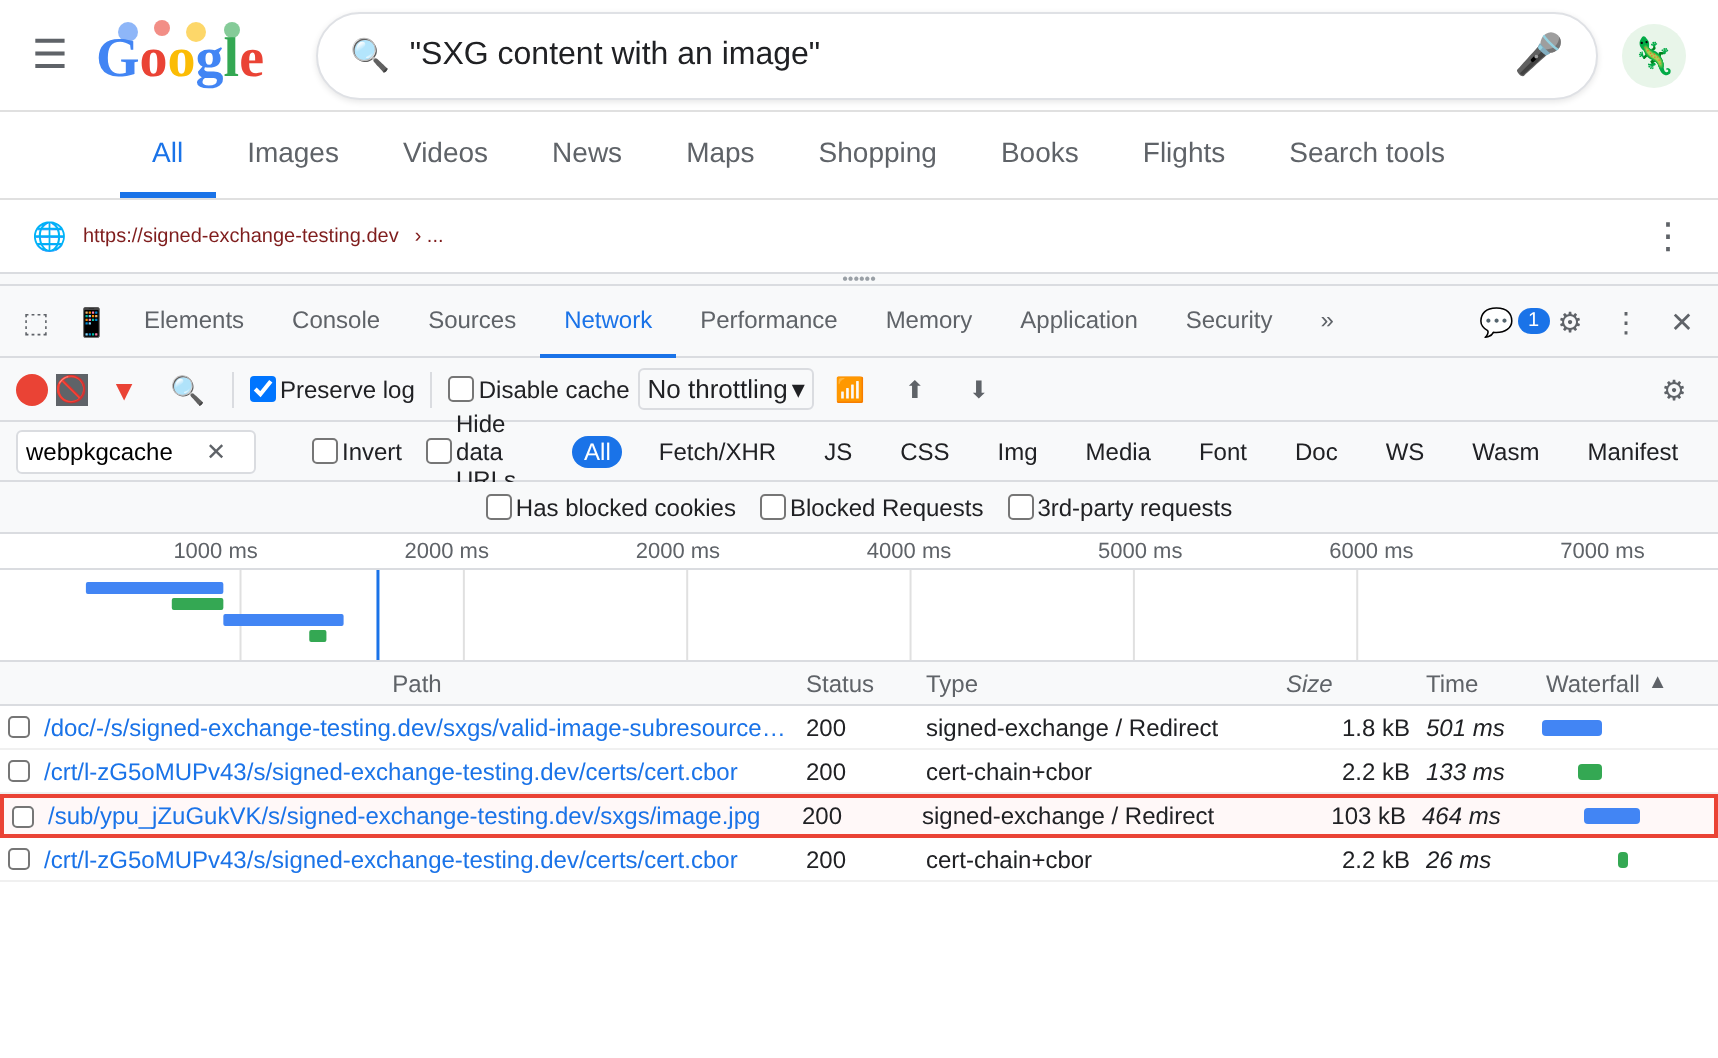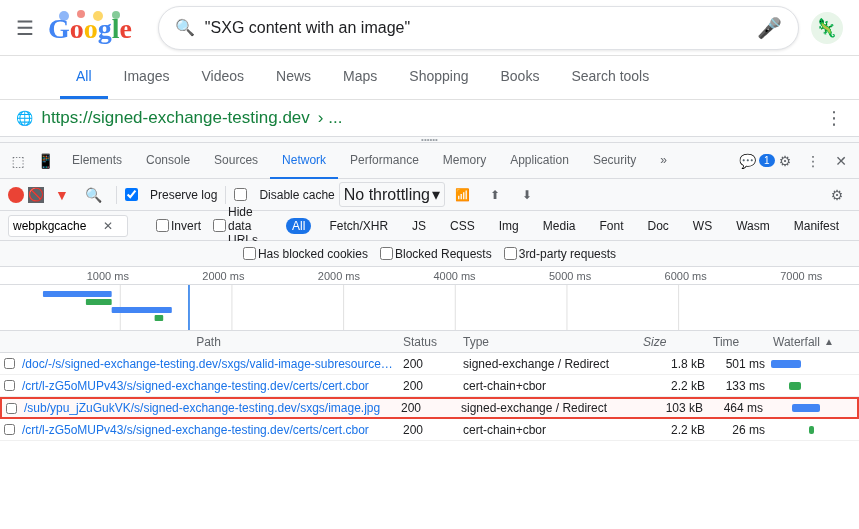--- a/index.html
+++ b/index.html
@@ -51,21 +51,21 @@
       text-decoration: none; white-space: nowrap;
     }
     .nav-tab.active { color: #1a73e8; border-bottom: 3px solid #1a73e8; }
 
     
     .url-bar {
       display: flex; align-items: center; padding: 6px 16px; gap: 8px;
       background: #fff; height: 36px;
     }
     .url-globe { color: #5f6368; font-size: 14px; }
-    .url-text { font-size: 17px; color: #15803d; }
+    .url-text { font-size: 10px; color: #7f1d1d; }
     .url-more { margin-left: auto; color: #5f6368; font-size: 18px; }
 
     
     .devtools {
       background: #f8f9fa; border-top: 1px solid #dadce0;
       display: flex; flex-direction: column;
       height: calc(529px - 56px - 44px - 36px - 8px);
     }
 
     
@@ -94,25 +94,25 @@
       background: #f8f9fa; border-bottom: 1px solid #dadce0; height: 32px;
       padding: 0 8px;
     }
     .nt-circle {
       width: 16px; height: 16px; border-radius: 50%;
       display: flex; align-items: center; justify-content: center;
       cursor: pointer; flex-shrink: 0;
     }
     .nt-red { background: #ea4335; }
     .nt-gray { background: #9aa0a6; }
-    .nt-checkbox { display: flex; align-items: center; gap: 12px; font-size: 12px; color: #202124; cursor: pointer; }
+    .nt-checkbox { display: flex; align-items: center; gap: 2px; font-size: 12px; color: #202124; cursor: pointer; }
     .nt-checkbox input { cursor: pointer; }
     .nt-separator { width: 1px; height: 18px; background: #dadce0; margin: 0 4px; }
     .nt-dropdown {
-      display: flex; align-items: center; gap: 2px; font-size: 16px; color: #202124;
+      display: flex; align-items: center; gap: 2px; font-size: 13px; color: #202124;
       cursor: pointer; padding: 2px 4px; border: 1px solid #dadce0; border-radius: 3px;
     }
 
     
     .filter-bar {
       display: flex; align-items: center; gap: 12px;
       background: #f8f9fa; border-bottom: 1px solid #dadce0; height: 30px;
       padding: 0 8px;
     }
     .filter-input-container {
@@ -170,21 +170,21 @@
       border-bottom: 1px solid #f0f0f0; height: 22px; font-size: 12px;
       cursor: pointer;
     }
     .table-row.highlighted { background: #fff0f0; border: 2px solid #ea4335; }
 
     .td-checkbox { width: 18px; display: flex; align-items: center; justify-content: center; flex-shrink: 0; }
     .td-path { flex: 1; padding: 0 4px; overflow: hidden; text-overflow: ellipsis; white-space: nowrap; color: #1a73e8; }
     .td-status { width: 60px; padding: 0 4px; flex-shrink: 0; color: #202124; }
     .td-type { width: 180px; padding: 0 4px; flex-shrink: 0; color: #202124; overflow: hidden; text-overflow: ellipsis; white-space: nowrap; }
     .td-size { width: 70px; padding: 0 4px; flex-shrink: 0; color: #202124; text-align: right; }
-    .td-time { width: 60px; padding: 0 4px; flex-shrink: 0; color: #202124; text-align: right; }
+    .td-time { width: 60px; padding: 0 4px; flex-shrink: 0; color: #202124; text-align: left; font-style: italic; }
     .td-waterfall { width: 90px; padding: 0 4px; flex-shrink: 0; position: relative; height: 100%; }
 
     .waterfall-bar {
       position: absolute; top: 50%; transform: translateY(-50%);
       height: 8px; border-radius: 2px;
     }
 
     
     .drag-handle {
       height: 6px; background: #f8f9fa; border-top: 1px solid #dadce0;
@@ -234,20 +234,21 @@
 </div>
 
 <div class="nav-tabs">
   <a class="nav-tab active">All</a>
   <a class="nav-tab">Images</a>
   <a class="nav-tab">Videos</a>
   <a class="nav-tab">News</a>
   <a class="nav-tab">Maps</a>
   <a class="nav-tab">Shopping</a>
   <a class="nav-tab">Books</a>
+  <a class="nav-tab">Flights</a>
   <a class="nav-tab">Search tools</a>
 </div>
 
 <div class="url-bar">
   <span class="url-globe">🌐</span>
   <span class="url-text">https://signed-exchange-testing.dev</span>
   <span class="url-text"> › ...</span>
   <span class="url-more" style="margin-left:auto">⋮</span>
 </div>
 

